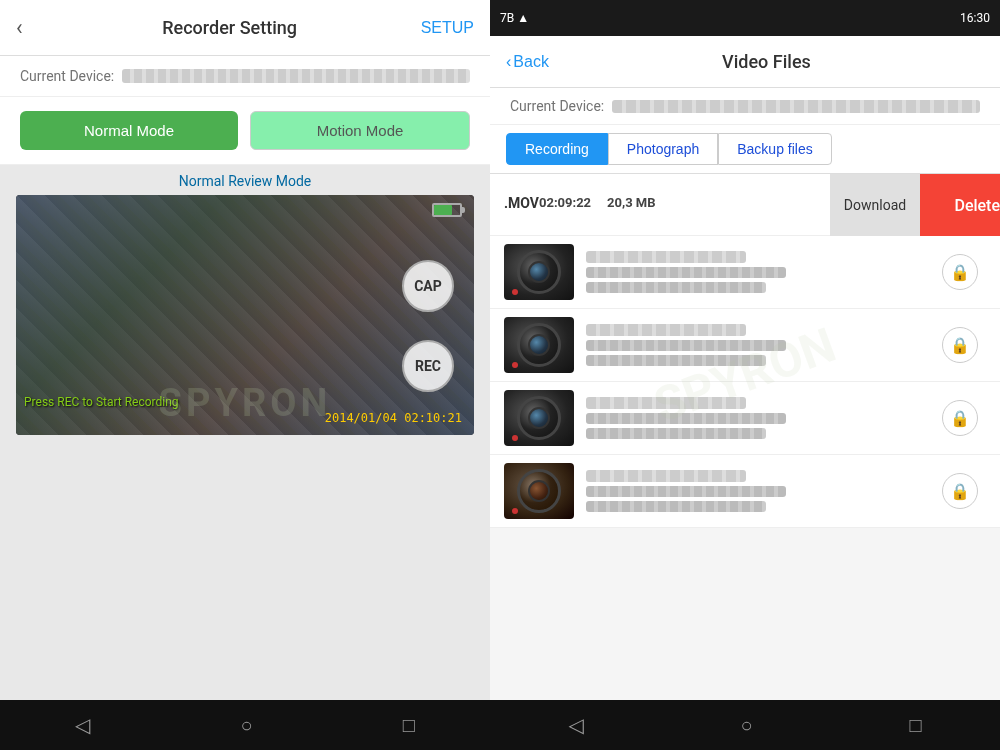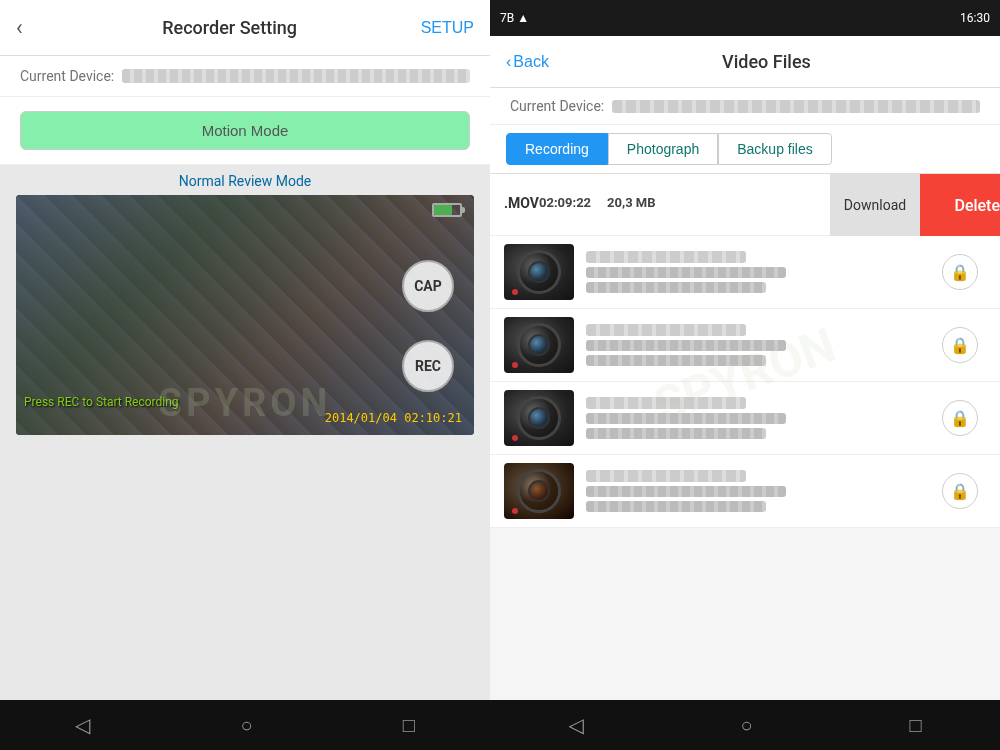--- a/index.html
+++ b/index.html
@@ -328,21 +328,21 @@
       gap: 0;
       border-bottom: 1px solid #ddd;
     }
 
     .tab-btn {
       padding: 7px 18px;
       font-size: 14px;
       border: 1px solid #ccc;
       cursor: pointer;
       background: white;
-      color: #0f766e;
+      color: #1d4ed8;
     }
 
     .tab-btn.active {
       background: #2196F3;
       color: white;
       border-color: #2196F3;
     }
 
     .tab-btn:first-child {
       border-radius: 4px 0 0 4px;
@@ -557,20 +557,21 @@
     <span class="left-title">Recorder Setting</span>
     <button class="setup-btn">SETUP</button>
   </div>
 
   <div class="current-device-row">
     <span class="current-device-label">Current Device:</span>
     <div class="device-name-blur"></div>
   </div>
 
   <div class="mode-buttons">
+    <button class="btn-normal-mode">Normal Mode</button>
     <button class="btn-motion-mode">Motion Mode</button>
   </div>
 
   <div class="review-mode-label">Normal Review Mode</div>
 
   <div class="video-preview-container">
     <div class="video-preview-bg"></div>
     <div class="video-pixelated"></div>
 
     <div class="battery-icon">

